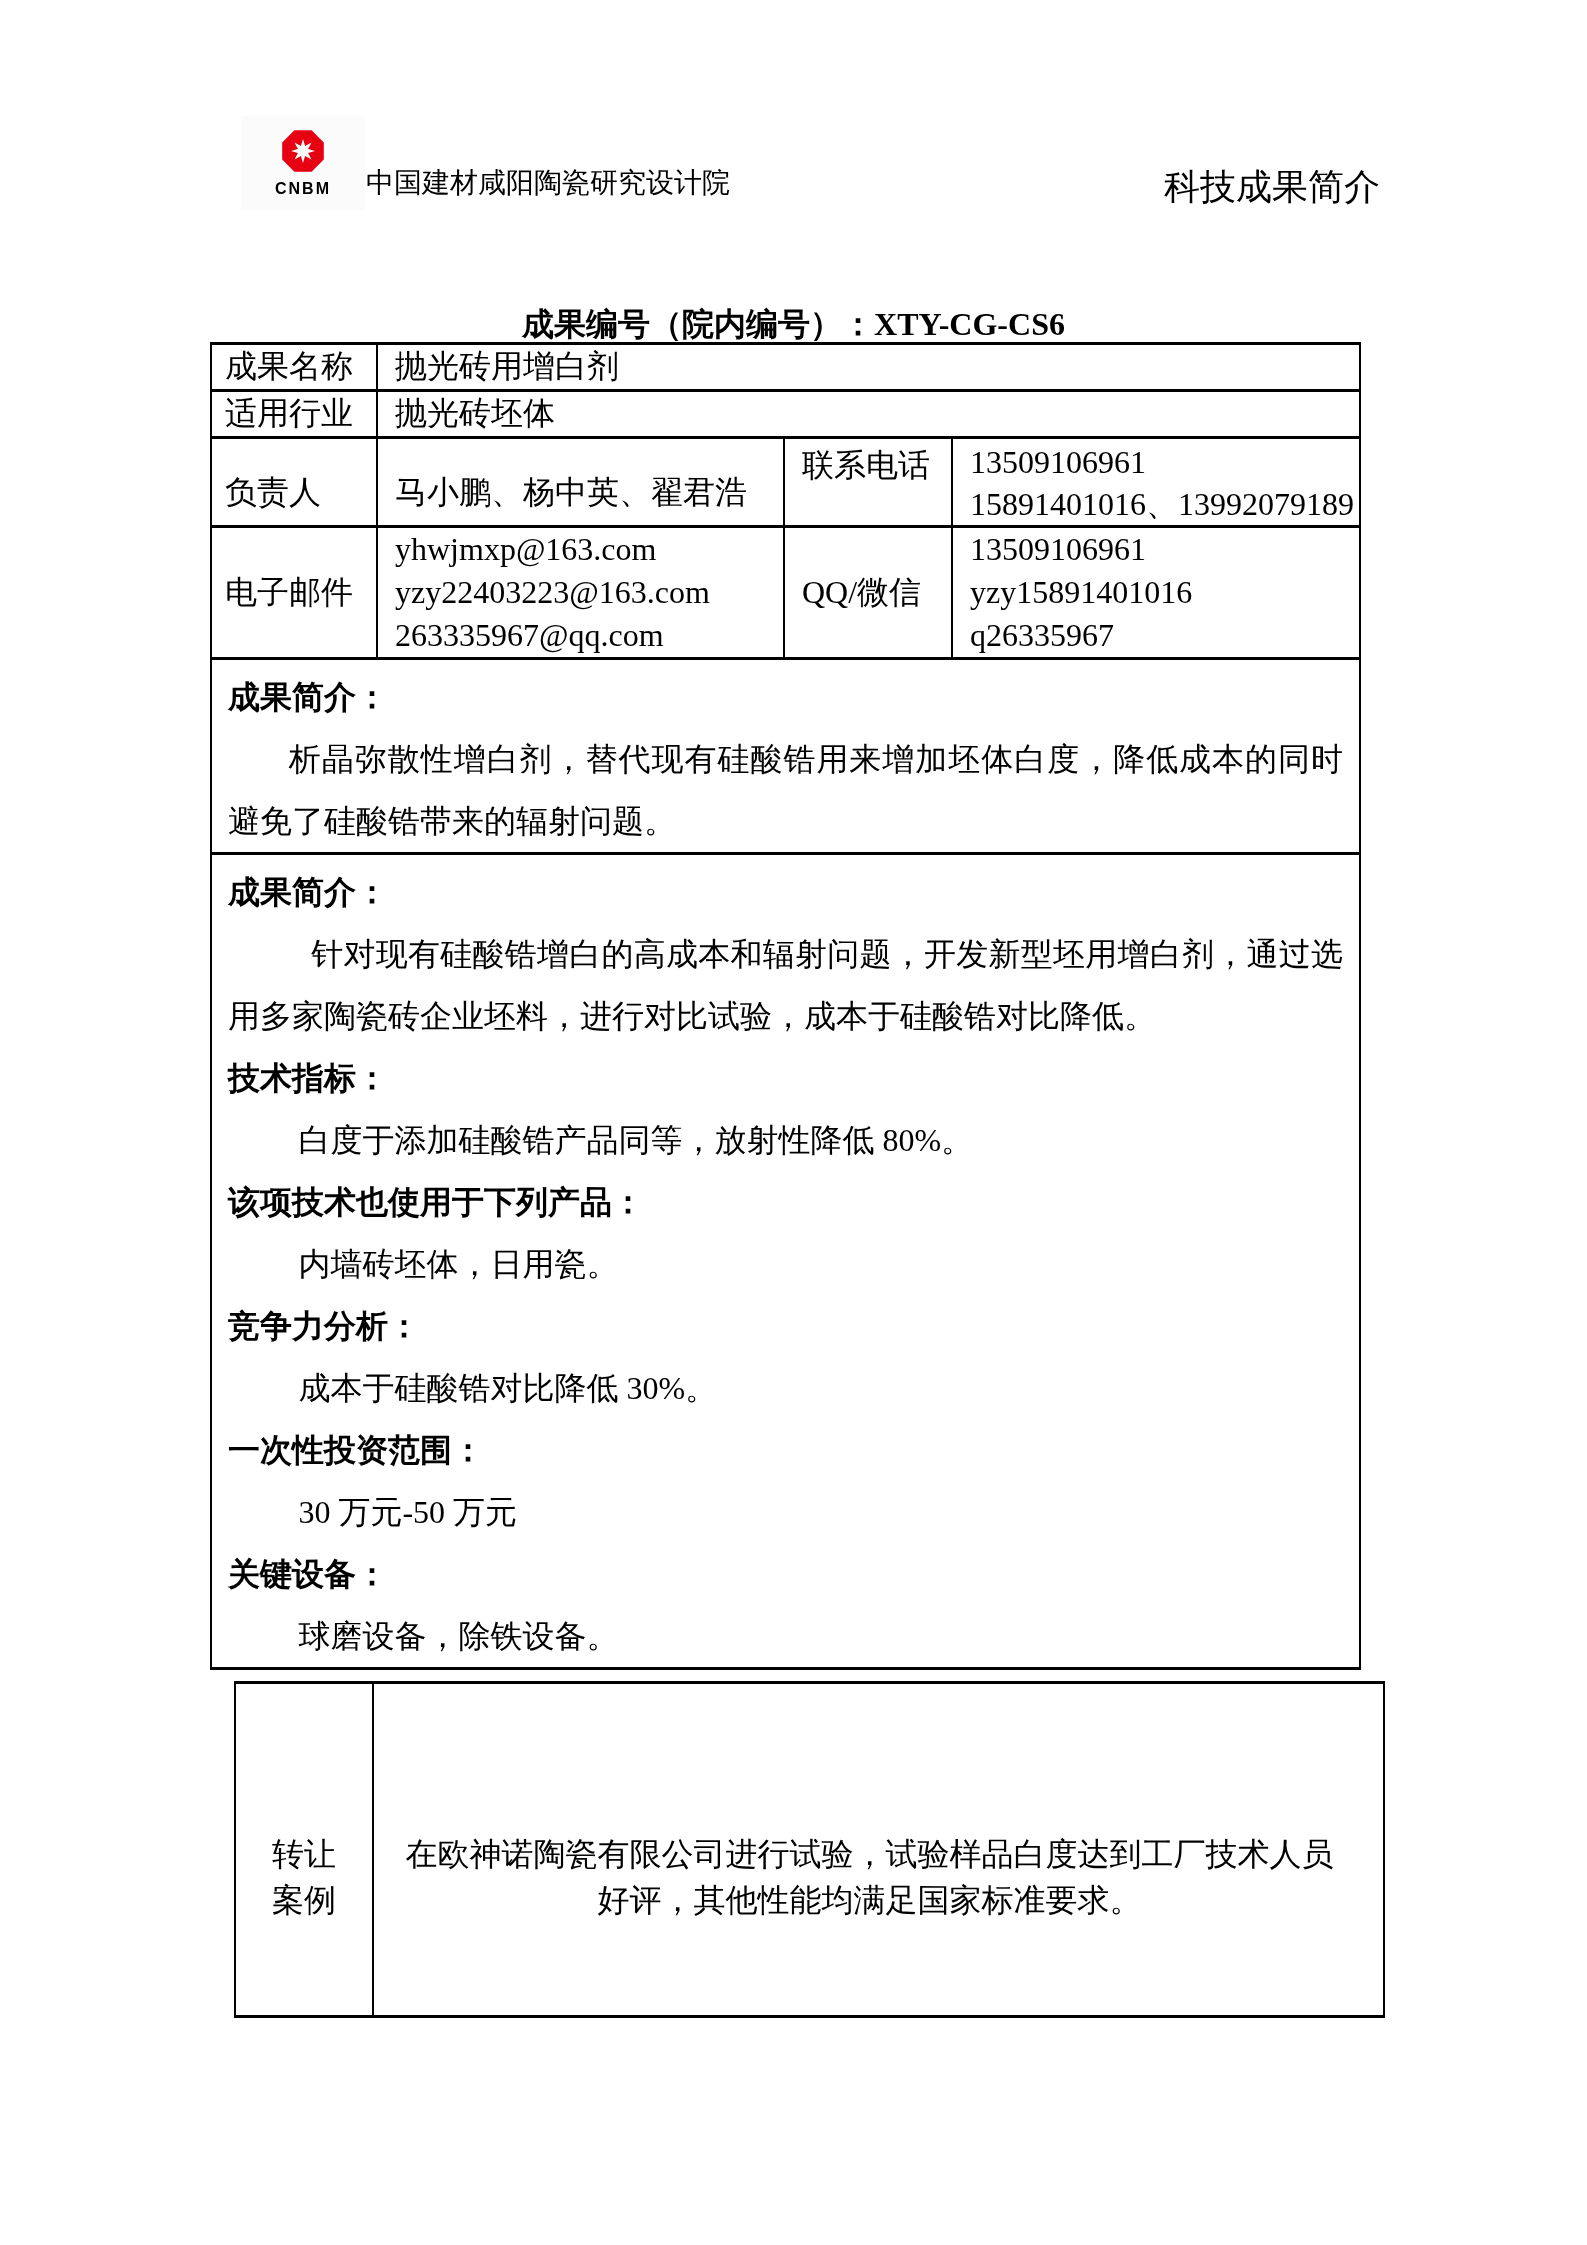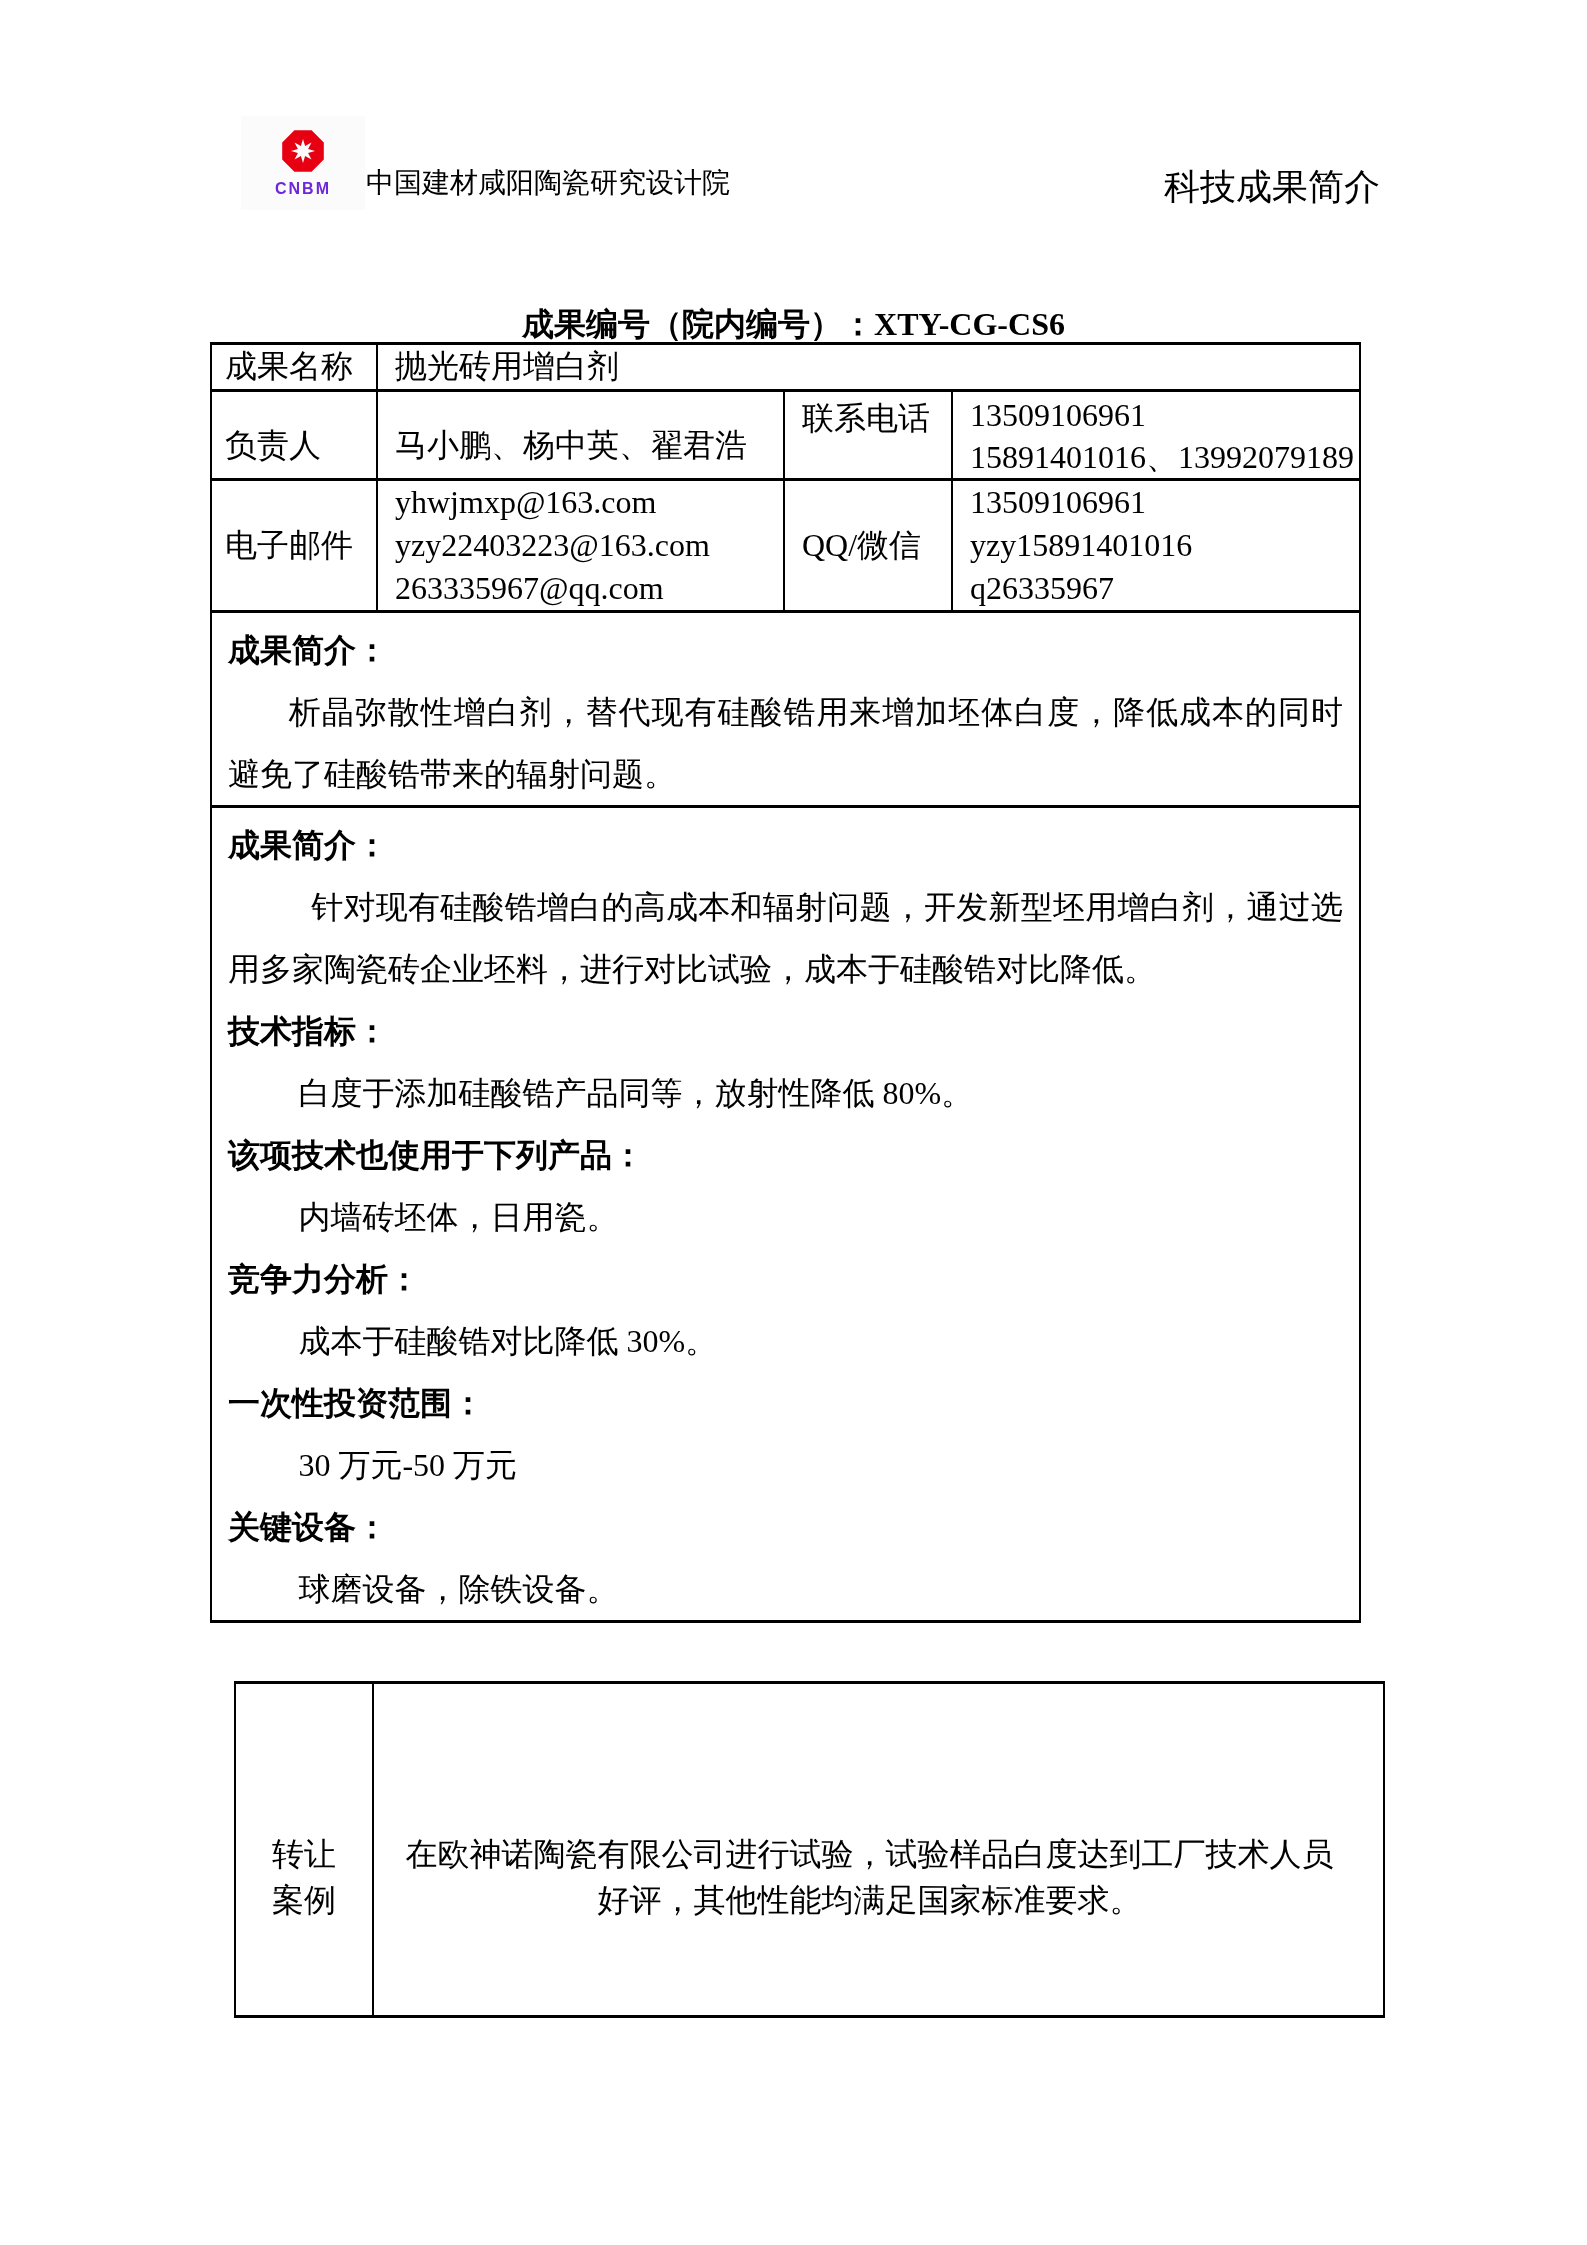--- a/index.html
+++ b/index.html
@@ -17,21 +17,21 @@
     position:absolute; left:241px; top:116px;
     width:124px; height:94px;
     background:#fcfbfb;
     text-align:center;
   }
   .logo-mark { display:block; margin:10px auto 0 auto; width:50px; height:50px; }
   .logo-text {
     margin-top:4px;
     font-family:"Liberation Sans","DejaVu Sans",sans-serif;
     font-weight:bold; font-size:16px; letter-spacing:2px;
-    color:#6d28d9; line-height:18px;
+    color:#000000; line-height:18px;
   }
   .org-name {
     position:absolute; left:366px; top:166px;
     font-family:"Liberation Sans","DejaVu Sans",sans-serif;
     font-size:28px; line-height:34px; color:#000;
   }
   .doc-type {
     position:absolute; left:1164px; top:170px;
     font-family:Liberation Sans, sans-serif;
     font-size:36px; line-height:34px; color:#000;
@@ -122,20 +122,24 @@
       <col class="col3">
       <col class="col4">
     </colgroup>
 
   <tbody>
       <tr class="row-single">
     <td class="cell-label">成果名称</td>
     <td class="cell-value" colspan="3">抛光砖用增白剂</td>
   </tr>
 
+  <tr class="row-single">
+    <td class="cell-label">适用行业</td>
+    <td class="cell-value" colspan="3">抛光砖坯体</td>
+  </tr>
 
 
   <tr class="row-owner">
     <td class="cell-label va-bottom">负责人</td>
     <td class="cell-value va-bottom">马小鹏、杨中英、翟君浩</td>
     <td class="cell-value va-top">联系电话</td>
     <td class="cell-value va-top pad-t2 lines-2">
       <div>13509106961</div>
       <div>15891401016、13992079189</div>
     </td>

